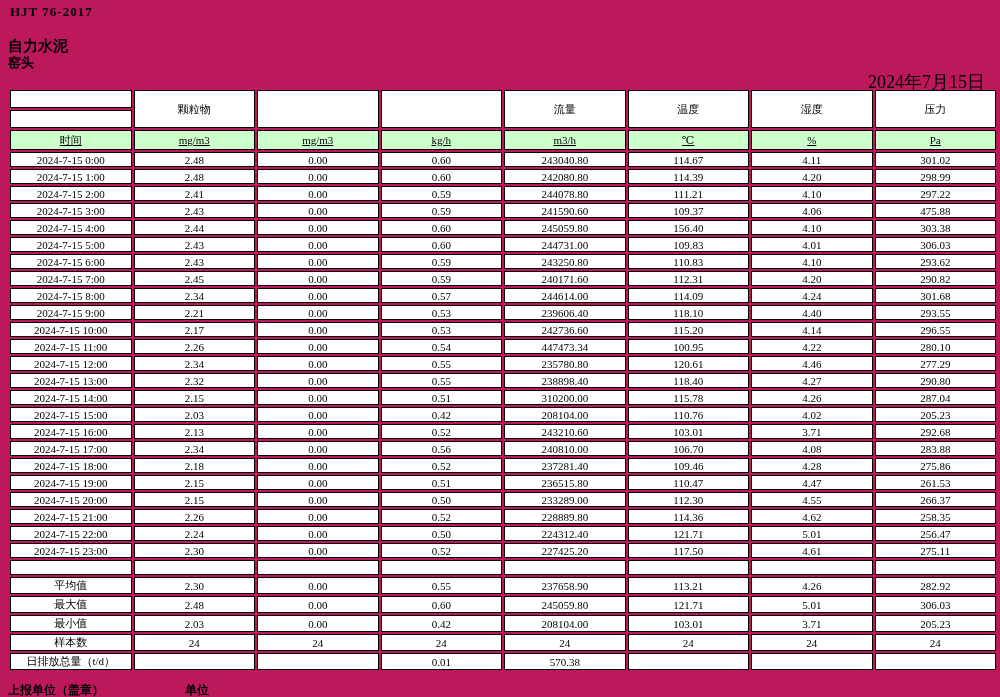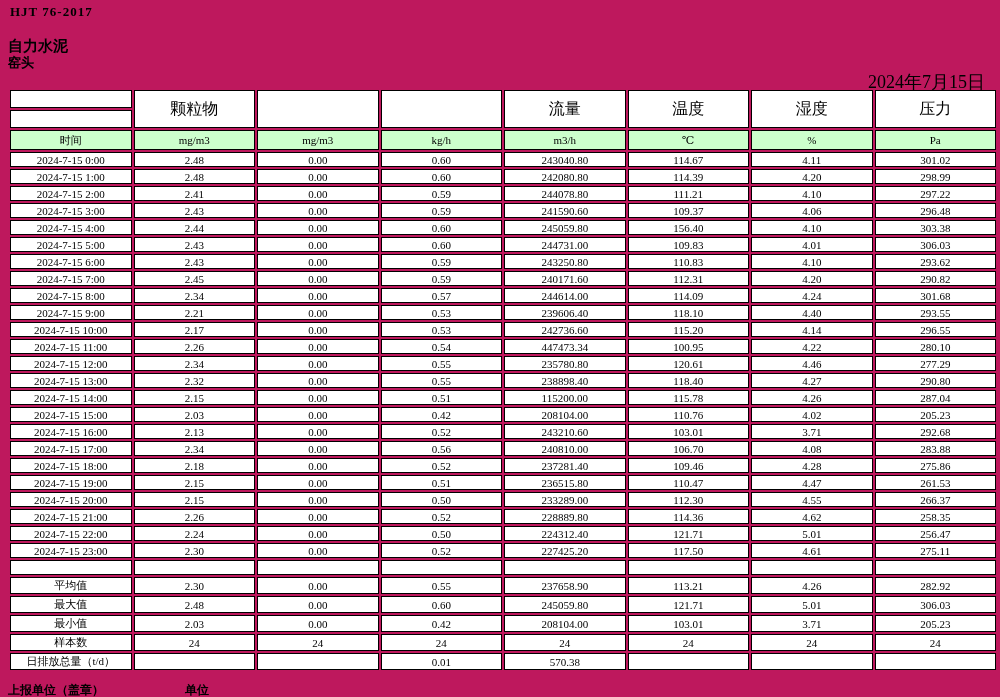--- a/index.html
+++ b/index.html
@@ -37,22 +37,22 @@
     background: #fff;
     text-align: center;
     vertical-align: middle;
     font-size: 11px;
     height: 15px;
     padding: 0;
     overflow: hidden;
     white-space: nowrap;
   }
   table.report td.hsub   { height: 18px; }
-  table.report td.hgroup { font-size: 16px; }
-  table.report td.unit   { height: 20px; background: var(--unit-bg, #ccffcc); }
+  table.report td.hgroup { font-size: 11px; }
+  table.report td.unit   { height: 20px; background: var(--unit-bg, #ccffcc); text-decoration: underline; }
 
   .footer-line1 { position: absolute; left: 8px; top: 666px; font-weight: bold; font-size: 13px; margin-top: 44px; }
   .footer-line2 { position: absolute; left: 8px; top: 682px; font-weight: bold; font-size: 12px; }
   .footer-unit  { position: absolute; left: 185px; top: 682px; font-weight: bold; font-size: 12px; }
 </style>
 </head>
 <body>
 
 <div class="page">
 
@@ -117,21 +117,21 @@
           <td class="datacell">297.22</td>
         </tr>
         <tr>
           <td class="timecell">2024-7-15 3:00</td>
           <td class="datacell">2.43</td>
           <td class="datacell">0.00</td>
           <td class="datacell">0.59</td>
           <td class="datacell">241590.60</td>
           <td class="datacell">109.37</td>
           <td class="datacell">4.06</td>
-          <td class="datacell">296.48</td>
+          <td class="datacell">475.88</td>
         </tr>
         <tr>
           <td class="timecell">2024-7-15 4:00</td>
           <td class="datacell">2.44</td>
           <td class="datacell">0.00</td>
           <td class="datacell">0.60</td>
           <td class="datacell">245059.80</td>
           <td class="datacell">156.40</td>
           <td class="datacell">4.10</td>
           <td class="datacell">303.38</td>
@@ -224,21 +224,21 @@
           <td class="datacell">238898.40</td>
           <td class="datacell">118.40</td>
           <td class="datacell">4.27</td>
           <td class="datacell">290.80</td>
         </tr>
         <tr>
           <td class="timecell">2024-7-15 14:00</td>
           <td class="datacell">2.15</td>
           <td class="datacell">0.00</td>
           <td class="datacell">0.51</td>
-          <td class="datacell">115200.00</td>
+          <td class="datacell">310200.00</td>
           <td class="datacell">115.78</td>
           <td class="datacell">4.26</td>
           <td class="datacell">287.04</td>
         </tr>
         <tr>
           <td class="timecell">2024-7-15 15:00</td>
           <td class="datacell">2.03</td>
           <td class="datacell">0.00</td>
           <td class="datacell">0.42</td>
           <td class="datacell">208104.00</td>

